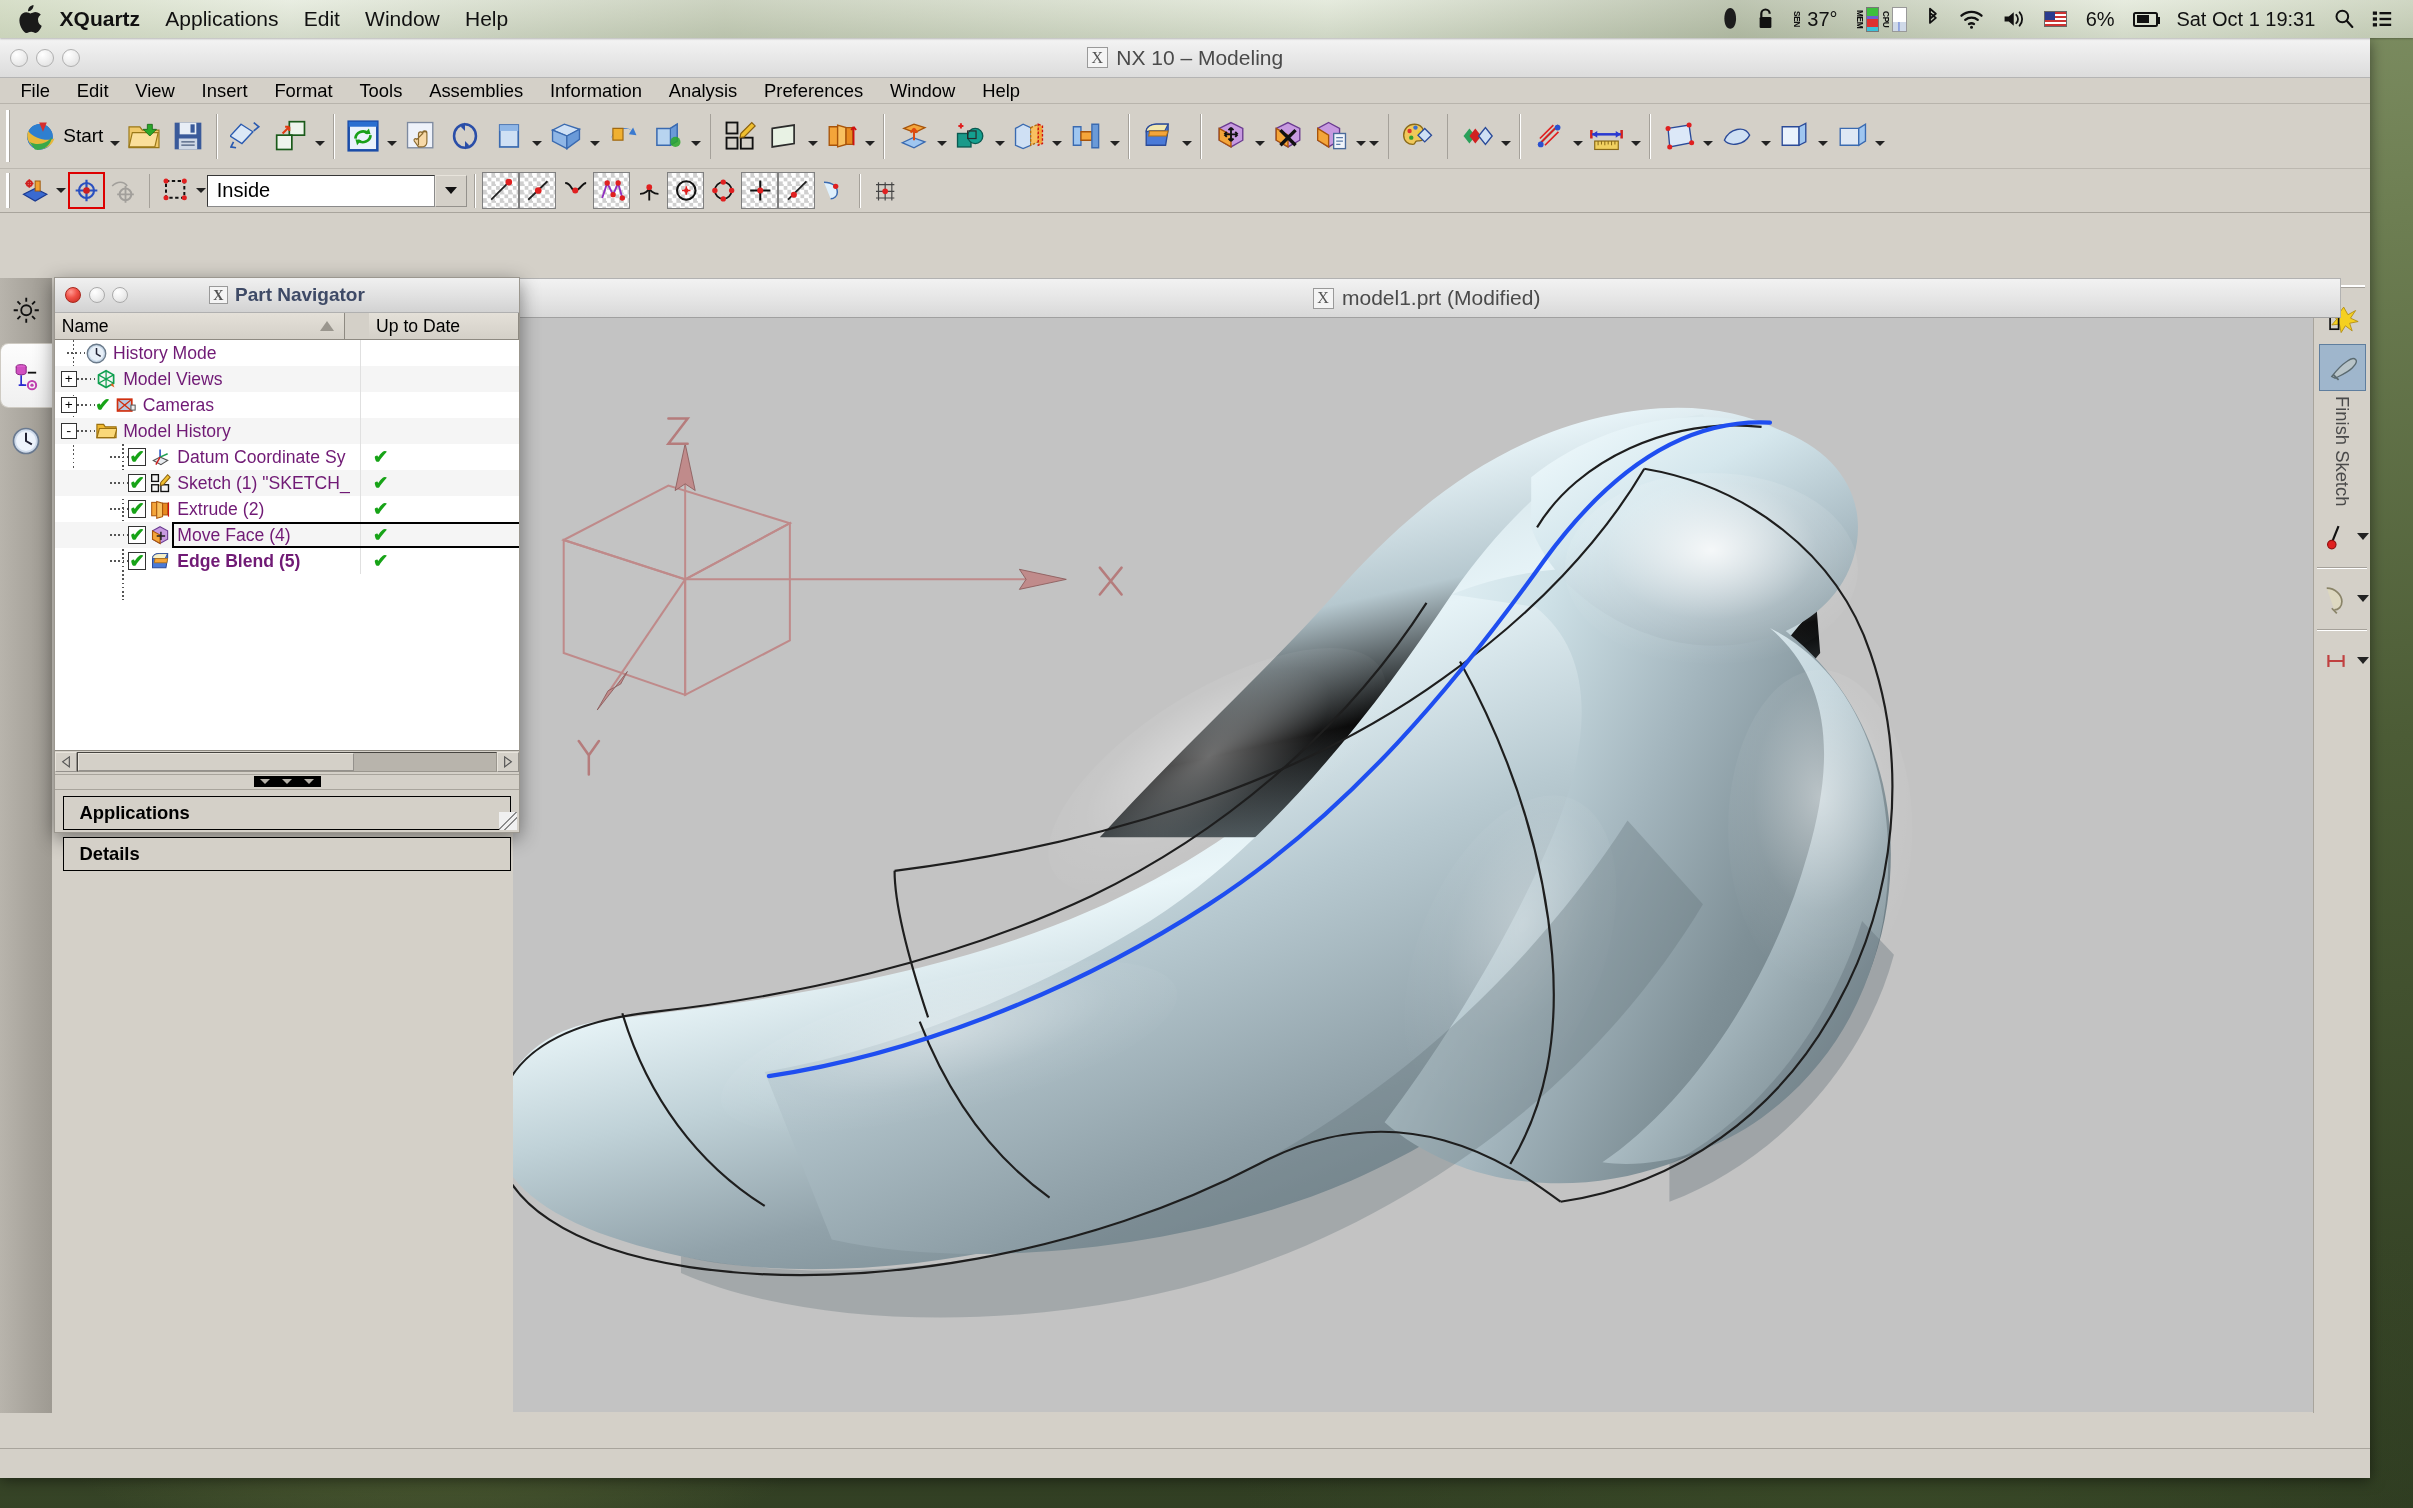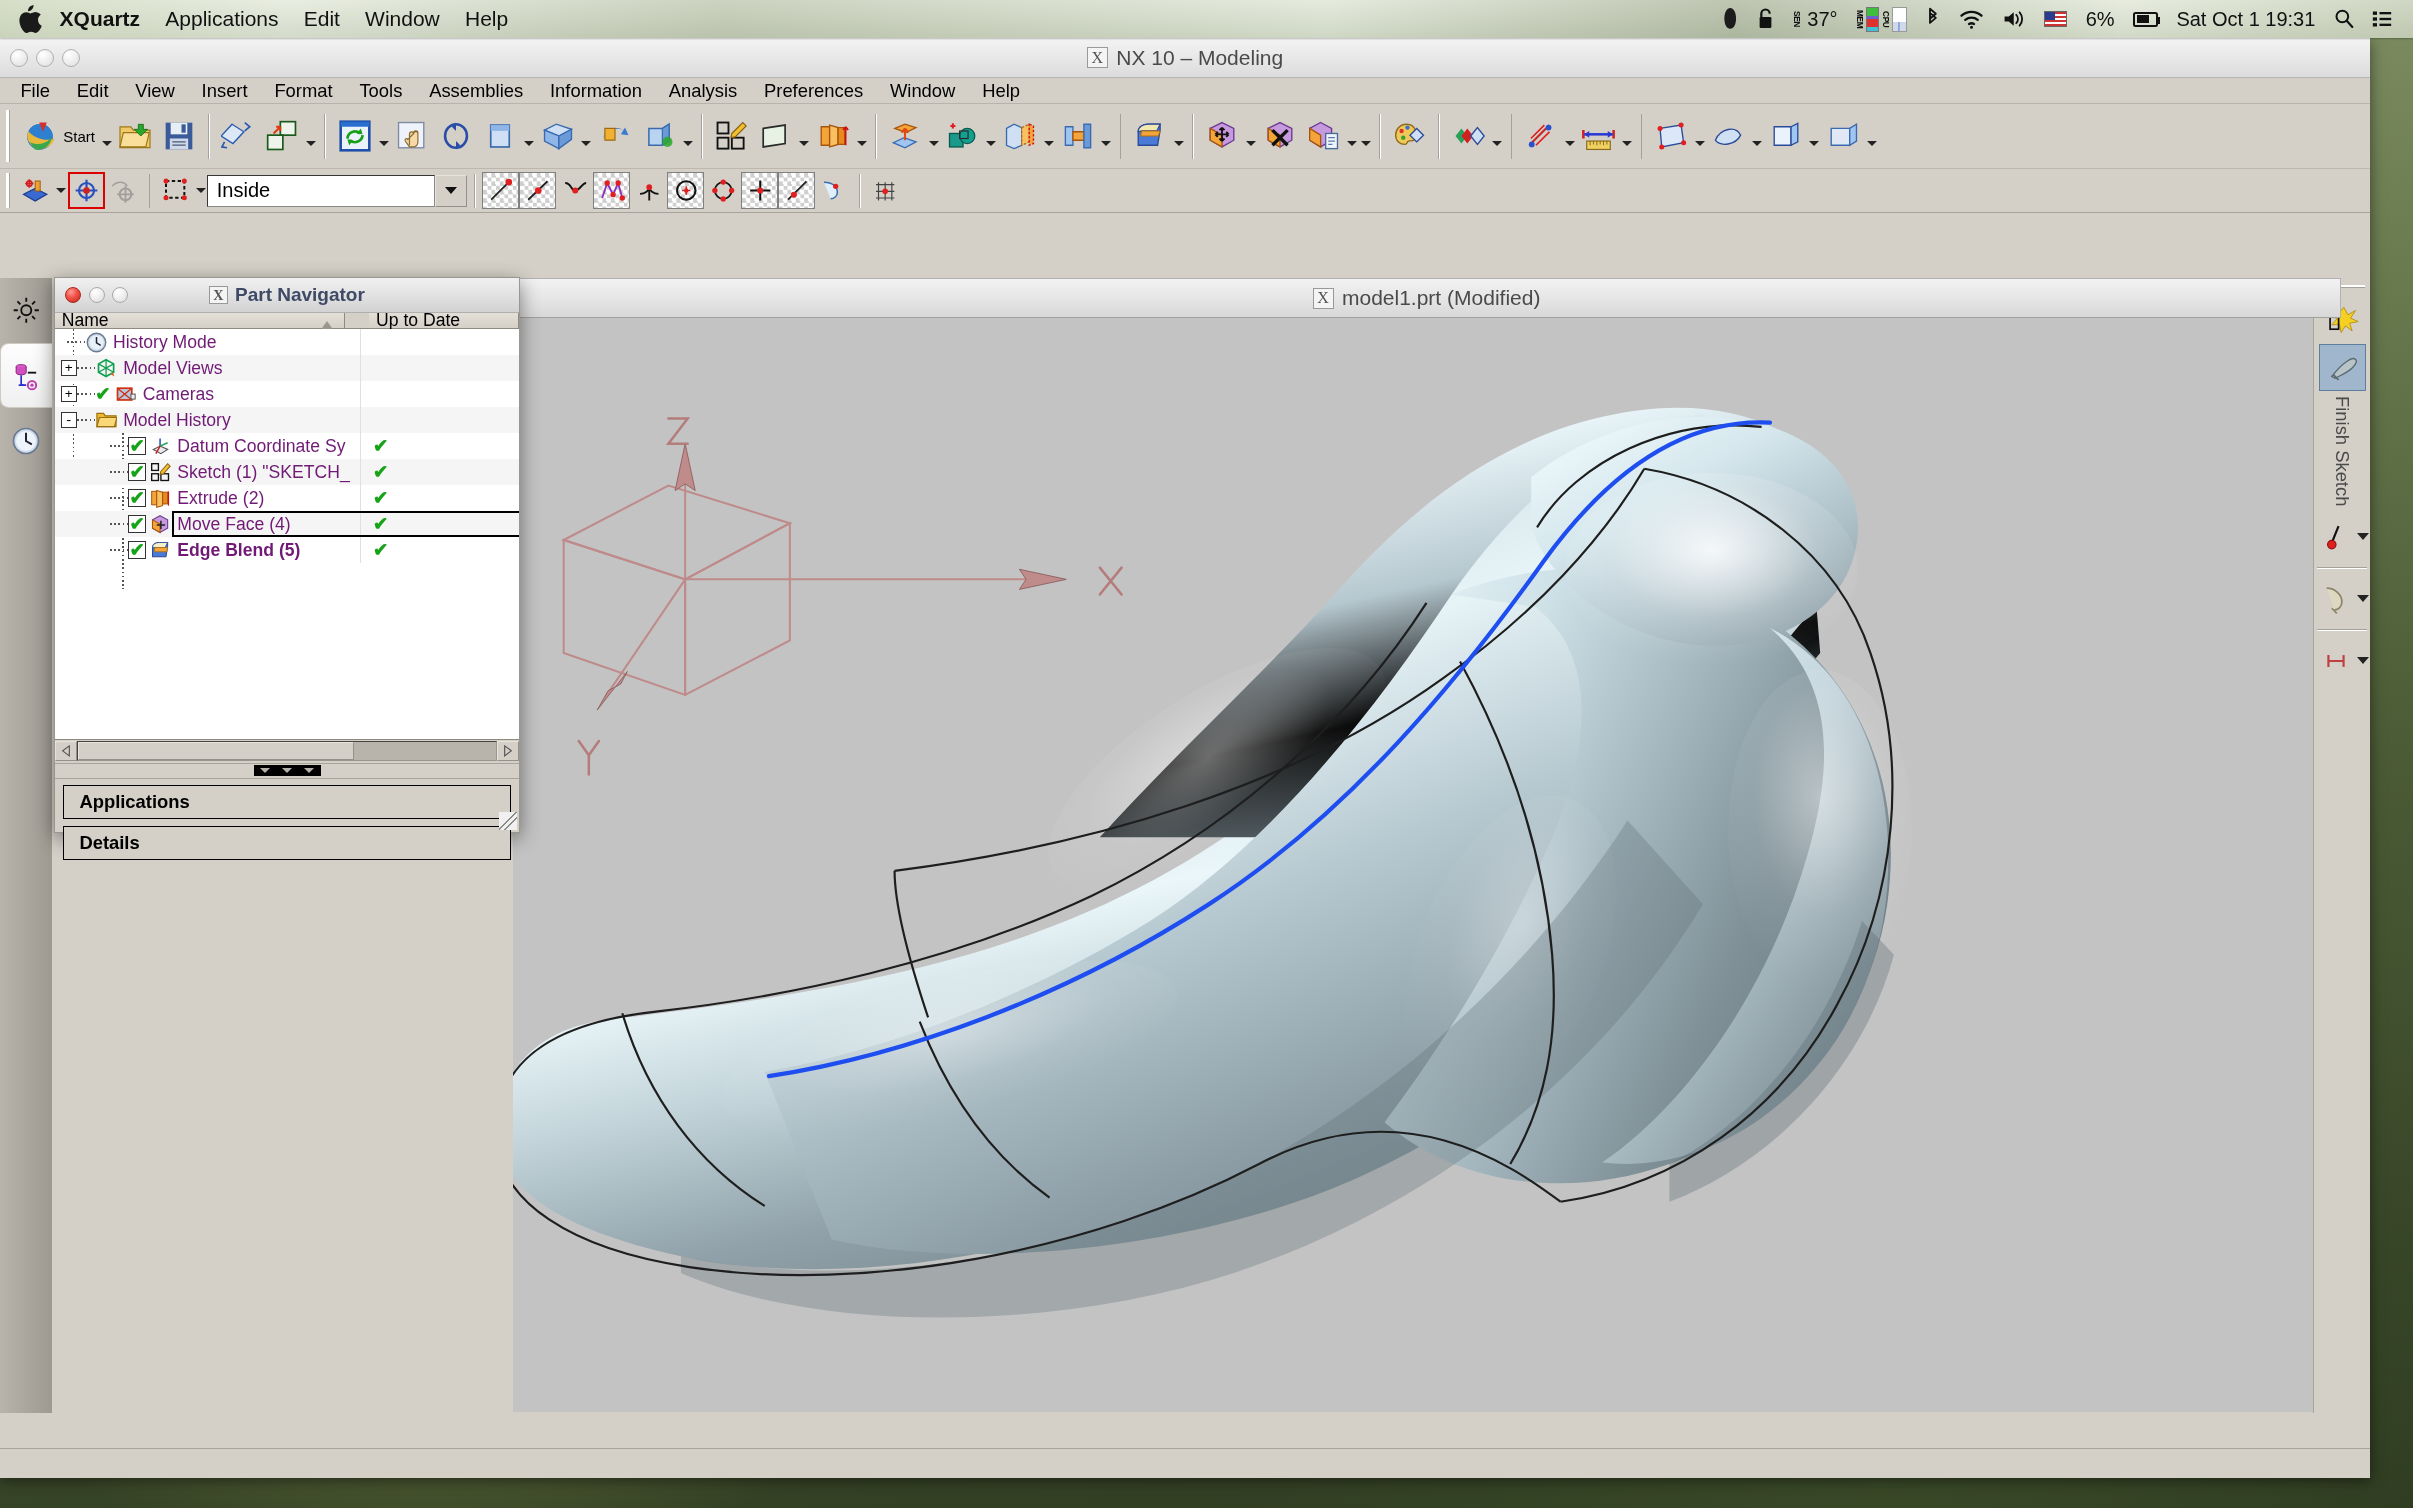--- a/index.html
+++ b/index.html
@@ -108,21 +108,21 @@
     width:44px; height:44px; display:flex; align-items:center; justify-content:center;
     position:relative; flex:0 0 auto; border:0.8px solid transparent; cursor:default;
   }
   .tbtn svg{ display:block; }
   .tbtn.sm{ width:37px; height:37px; }
   .caret{ width:13.4px; height:44px; display:flex; align-items:flex-end; justify-content:center;
     padding-bottom:11.7px; flex:0 0 auto; cursor:default;}
   .caret:after{ content:""; border-left:5px solid transparent; border-right:5px solid transparent;
     border-top:5.9px solid #222; }
   .caret.mid{ align-items:center; padding-bottom:0; }
-  .startlabel{ font-size:15px; color:#000; padding:0 5px 0 1.7px;}
+  .startlabel{ font-size:19px; color:#000; padding:0 5px 0 1.7px;}
   .tsep{ width:1.7px; height:45px; margin:0 6.7px; background:linear-gradient(90deg,#a5a19a 0 0.8px,#ffffff 0.8px 1.7px); flex:0 0 auto;}
   #toolrow2 .tsep{ height:34px; }
   .sketchbtn{
     width:37px;height:37px;border:1.7px solid #808080;flex:0 0 auto;
     background:
       repeating-conic-gradient(#ffffff 0% 25%, #cfcfcf 0% 50%) 0 0/8.4px 8.4px;
     display:flex;align-items:center;justify-content:center;cursor:default;
   }
   .sketchbtn.noborder{ border:none; background:transparent;}
   .selbox{ width:37px;height:37px;border:2.5px solid #d00;flex:0 0 auto;display:flex;align-items:center;justify-content:center;cursor:default;}
@@ -186,21 +186,21 @@
     background:radial-gradient(circle at 35% 28%,#fff 0%,#eee 50%,#d8d8d8 100%); }
   .pn-l.red{ background:radial-gradient(circle at 35% 28%,#ff9a92 0%,#f05046 45%,#c0281e 100%); border-color:#a8261c;}
   #pnav-title-txt{
     position:absolute; left:0; right:0; text-align:center; font-size:19px; color:#3e4a66;
     display:flex; align-items:center; justify-content:center; gap:7.5px; font-weight:600;
   }
   .xicon-sm{ width:18.4px;height:18.4px;border:0.8px solid #999;background:#f4f4f4;
     display:inline-flex;align-items:center;justify-content:center;font-size:14.2px;color:#555;
     font-family:"Liberation Serif",serif; line-height:1;}
   #pnav-cols{
-    height:16px; display:flex; background:#d4d0c8; border-bottom:0.8px solid #8e8a82;
+    height:27px; display:flex; background:#d4d0c8; border-bottom:0.8px solid #8e8a82;
   }
   .pncol{
     font-size:17.6px; color:#000; display:flex; align-items:center; padding-left:6.7px;
     background:linear-gradient(180deg,#e4e0d8 0%,#d4d0c8 100%);
     border-right:0.8px solid #8e8a82; position:relative; cursor:default;
   }
   #pncol-name{ width:307px; }
   #pncol-up{ width:158px;margin-left:24px; }
   .sortmark{ position:absolute; right:10px; top:7.5px; width:0;height:0;
     border-left:7.5px solid transparent;border-right:7.5px solid transparent;border-bottom:10px solid #9a968e;}

